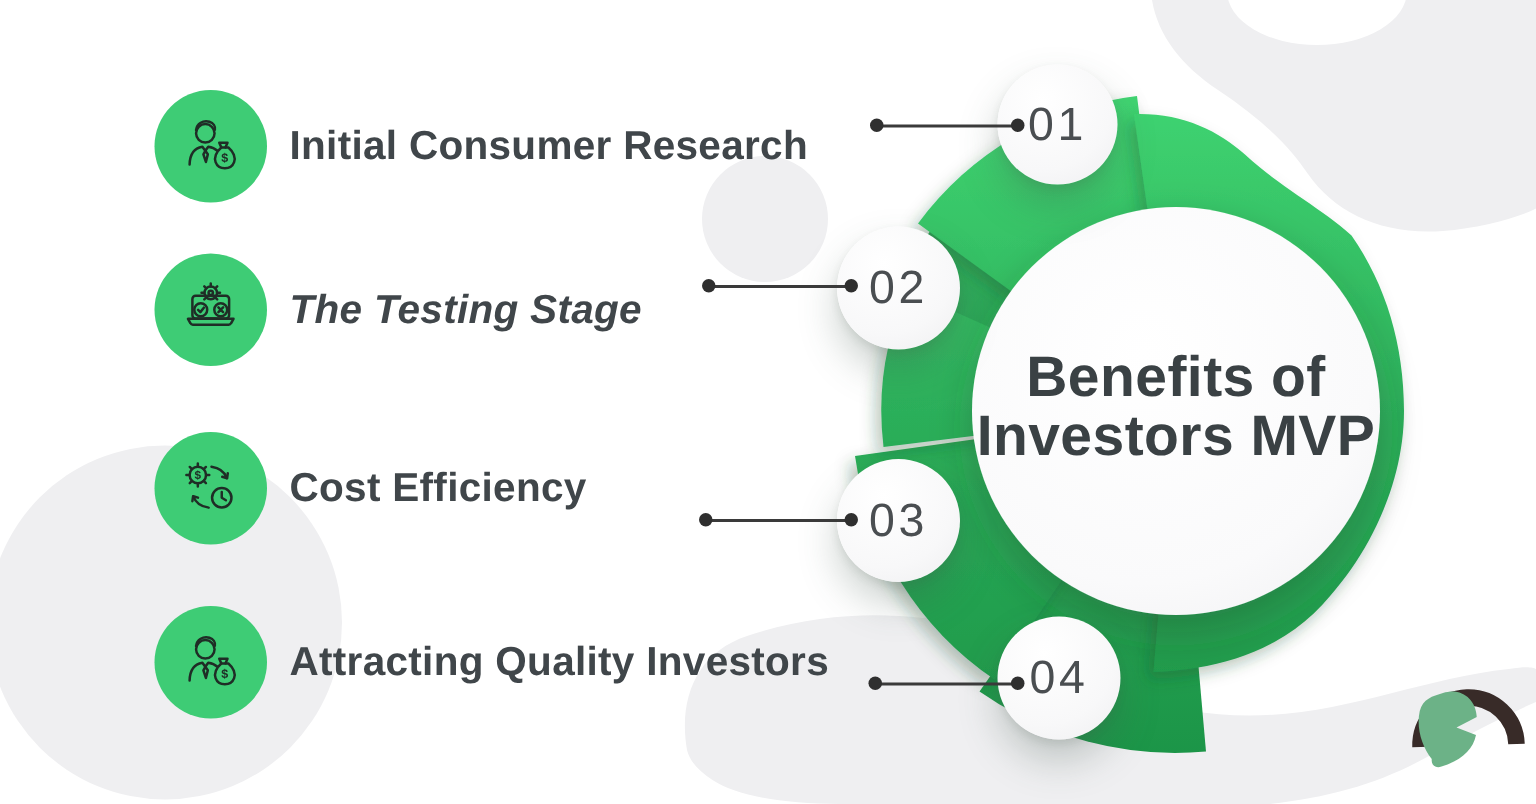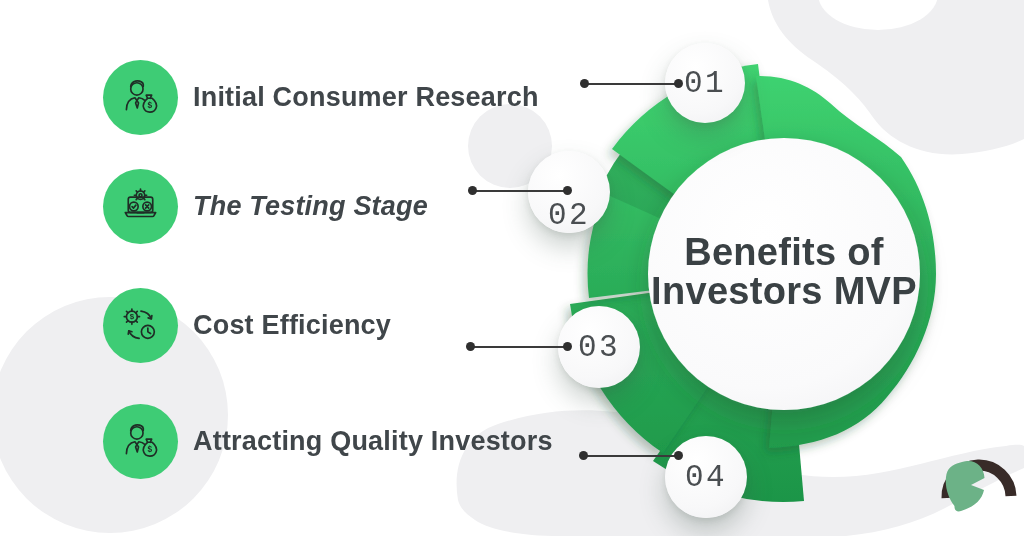--- a/index.html
+++ b/index.html
@@ -8,21 +8,21 @@
     font-family:"Liberation Sans", sans-serif;
   }
   #canvas svg{display:block;}
   .layer{position:absolute;left:0;top:0;}
   
   .num-circle{
     position:absolute;border-radius:50%;
     background:radial-gradient(circle at 38% 30%, #ffffff 0%, #f8f8f9 62%, #eeeef0 100%);
     box-shadow:0 14px 26px rgba(70,88,78,.28), 0 3px 6px rgba(70,88,78,.12);
     display:flex;align-items:center;justify-content:center;
-    color:#4a4e51;font-size:31px;letter-spacing:2.5px;z-index:20;font-family:Liberation Mono, monospace;
+    color:#4a4e51;font-size:31px;letter-spacing:2.5px;z-index:20;
   }
   
   .connector{position:absolute;height:2px;background:#3a3a3a;z-index:30;}
   .dot{position:absolute;width:9px;height:9px;border-radius:50%;background:#2f2f2f;z-index:31;}
   
   .center-title{
     position:absolute;left:634px;top:233px;width:300px;text-align:center;
     font-size:38px;line-height:39px;font-weight:bold;color:#3a4144;z-index:20;letter-spacing:.3px;
   }
   
@@ -84,27 +84,27 @@
 
       <path fill="url(#wheelGrad)" filter="url(#wedgeShadow)" d="M784 274 L756 76 C788 75 812 87 830 103 C855 126 880 138 901 157 C924 190 936 230 936 274 C936 320 915 365 887 397 C860 430 820 446 769 448 Z"></path>
 
       <circle cx="784" cy="274" r="136" fill="url(#innerGrad)" filter="url(#circShadow)"></circle>
     </g>
   </svg>
 
   <div class="num-circle" style="left:665px;top:43px;width:80px;height:80px;">
     <span>01</span>
   </div>
-  <div class="num-circle" style="left:528px;top:151px;width:82px;height:82px;align-items:flex-end;">
+  <div class="num-circle" style="left:558px;top:151px;width:82px;height:82px;">
     <span>02</span>
   </div>
   <div class="num-circle" style="left:558px;top:306px;width:82px;height:82px;">
     <span>03</span>
   </div>
-  <div class="num-circle" style="left:665px;top:436px;width:82px;height:82px;">
+  <div class="num-circle" style="left:665px;top:411px;width:82px;height:82px;">
     <span>04</span>
   </div>
 
   <div class="connector" style="left:584px;top:83px;width:94px;"></div>
   <div class="dot" style="left:580px;top:79px;"></div>
   <div class="dot" style="left:674px;top:79px;"></div>
 
   <div class="connector" style="left:472px;top:190px;width:95px;"></div>
   <div class="dot" style="left:468px;top:186px;"></div>
   <div class="dot" style="left:563px;top:186px;"></div>

